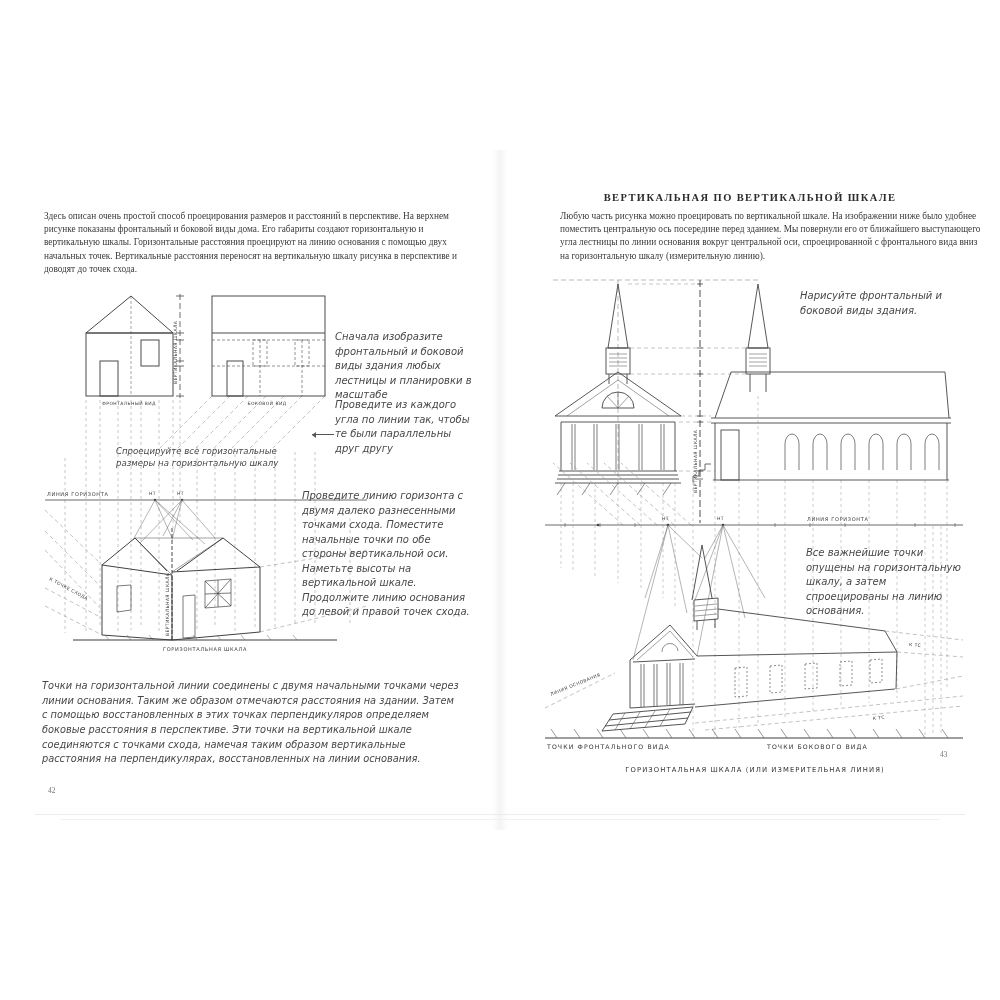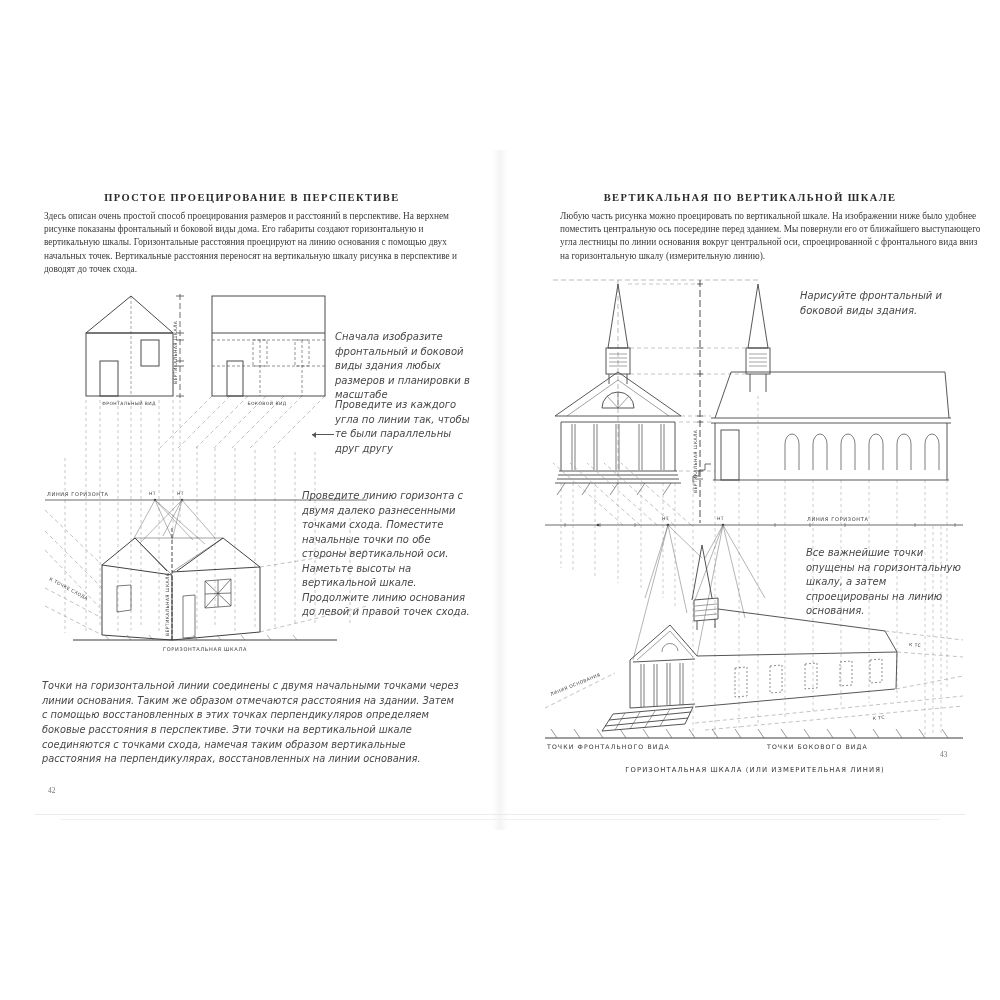--- a/index.html
+++ b/index.html
@@ -25,21 +25,20 @@
   .lbl-bot{font-size:6.2px;letter-spacing:1.1px;fill:#333;}
 </style>
 </head>
 <body>
 
 <div class="canvas">
   <div class="gutter"></div>
   <div class="page-edge" style="top:814px;"></div>
   <div class="page-edge" style="top:819px;left:60px;width:880px;border-color:#f2f2f2;"></div>
 
-  <div class="title" style="left:42px;top:192px;">ПРОСТОЕ ПРОЕЦИРОВАНИЕ В ПЕРСПЕКТИВЕ</div>
   <div class="intro" style="left:44px;top:210px;">Здесь описан очень простой способ проецирования размеров и расстояний в перспективе. На верхнем рисунке показаны фронтальный и боковой виды дома. Его габариты создают горизонтальную и вертикальную шкалы. Горизонтальные расстояния проецируют на линию основания с помощью двух начальных точек. Вертикальные расстояния переносят на вертикальную шкалу рисунка в перспективе и доводят до точек схода.</div>
 
   <svg style="left:45px;top:288px;" width="420" height="385" viewBox="0 0 420 385">
 
     <g stroke="#9a9a9a" stroke-width=".55" stroke-dasharray="3 3">
       <line x1="41" y1="112" x2="41" y2="345"></line>
         <line x1="55" y1="112" x2="55" y2="340"></line>
       <line x1="73" y1="112" x2="73" y2="345"></line>
         <line x1="86" y1="112" x2="86" y2="342"></line>
       <line x1="96" y1="112" x2="96" y2="338"></line>
@@ -171,23 +170,24 @@
           <line x1="148" y1="347" x2="152" y2="352"></line>
         <line x1="172" y1="347" x2="176" y2="352"></line>
           <line x1="196" y1="347" x2="200" y2="352"></line>
         <line x1="222" y1="347" x2="226" y2="352"></line>
           <line x1="248" y1="347" x2="252" y2="352"></line>
       </g>
     </g>
     <text x="160" y="363" text-anchor="middle" class="lbl">ГОРИЗОНТАЛЬНАЯ ШКАЛА</text>
   </svg>
 
-  <div class="hand" style="left:335px;top:330px;width:140px;">Сначала изобразите фронтальный и боковой виды здания любых размеров и планировки в масштабе</div>
+  <div class="hand" style="left:335px;top:330px;width:140px;">Сначала изобразите фронтальный и боковой виды здания любых лестницы и планировки в масштабе</div>
   <div class="hand" style="left:335px;top:398px;width:140px;">Проведите из каждого угла по линии так, чтобы те были параллельны друг другу</div>
   <div class="note-arrow" style="left:312px;top:434px;"></div>
+  <div class="hand" style="left:116px;top:445px;width:185px;font-size:8.6px;">Спроецируйте все горизонтальные размеры на горизонтальную шкалу</div>
   <div class="hand" style="left:302px;top:489px;width:168px;">Проведите линию горизонта с двумя далеко разнесенными точками схода. Поместите начальные точки по обе стороны вертикальной оси. Наметьте высоты на вертикальной шкале. Продолжите линию основания до левой и правой точек схода.</div>
 
   <div class="hand hand-big" style="left:42px;top:679px;width:420px;">Точки на горизонтальной линии соединены с двумя начальными точками через линии основания. Таким же образом отмечаются расстояния на здании. Затем с помощью восстановленных в этих точках перпендикуляров определяем боковые расстояния в перспективе. Эти точки на вертикальной шкале соединяются с точками схода, намечая таким образом вертикальные расстояния на перпендикулярах, восстановленных на линии основания.</div>
   <div class="pagenum" style="left:48px;top:786px;">42</div>
 
   <div class="title" style="left:540px;top:192px;">ВЕРТИКАЛЬНАЯ ПО ВЕРТИКАЛЬНОЙ ШКАЛЕ</div>
   <div class="intro" style="left:560px;top:210px;">Любую часть рисунка можно проецировать по вертикальной шкале. На изображении ниже было удобнее поместить центральную ось посередине перед зданием. Мы повернули его от ближайшего выступающего угла лестницы по линии основания вокруг центральной оси, спроецированной с фронтального вида вниз на горизонтальную шкалу (измерительную линию).</div>
 
   <svg style="left:545px;top:268px;" width="420" height="512" viewBox="0 0 420 512">
 

